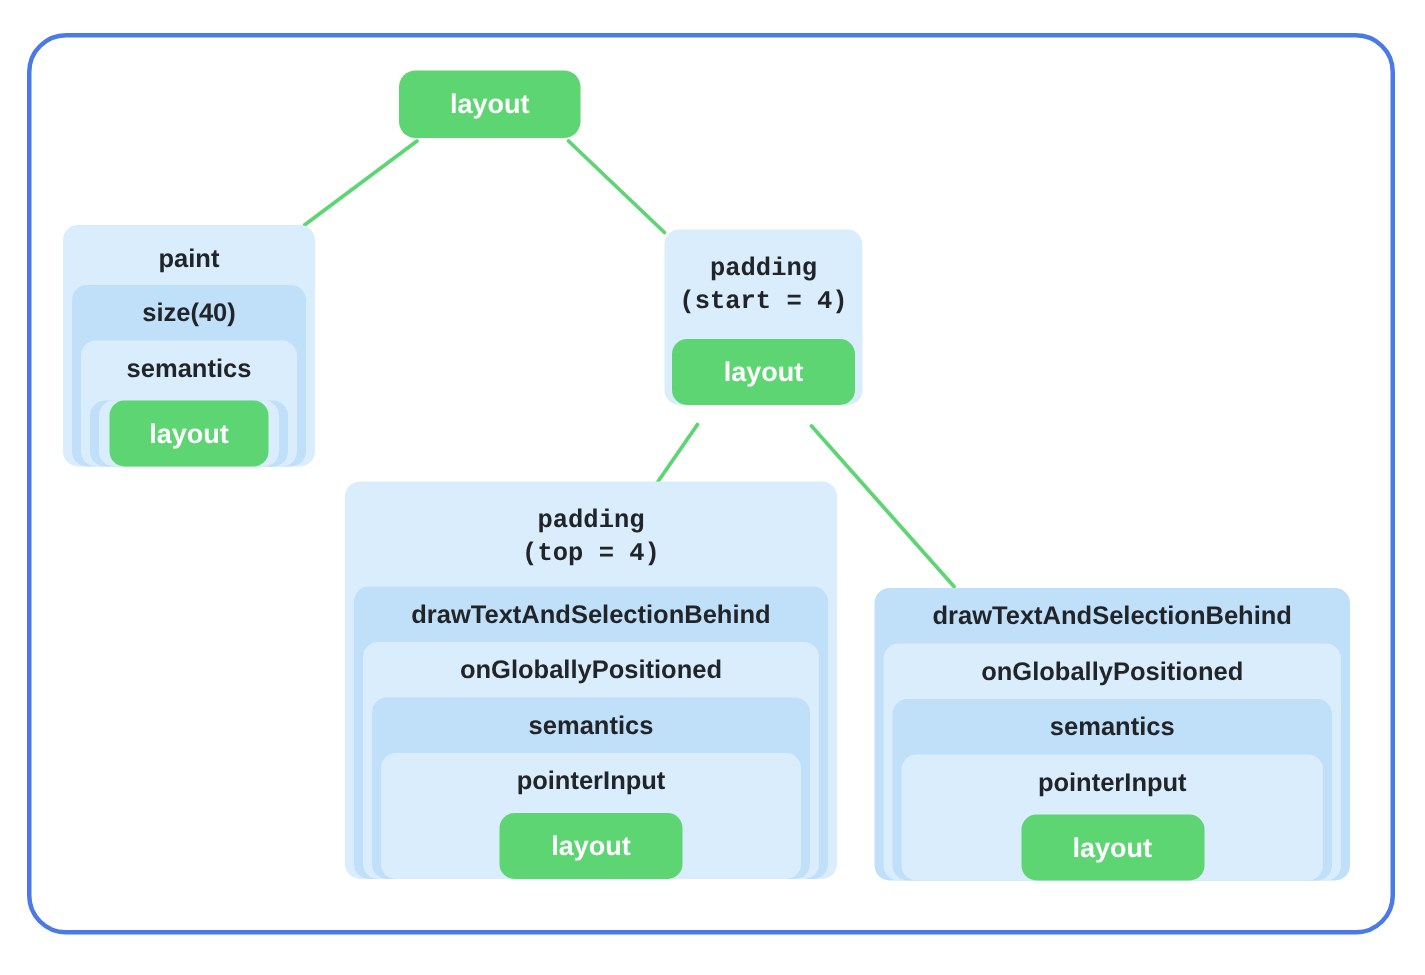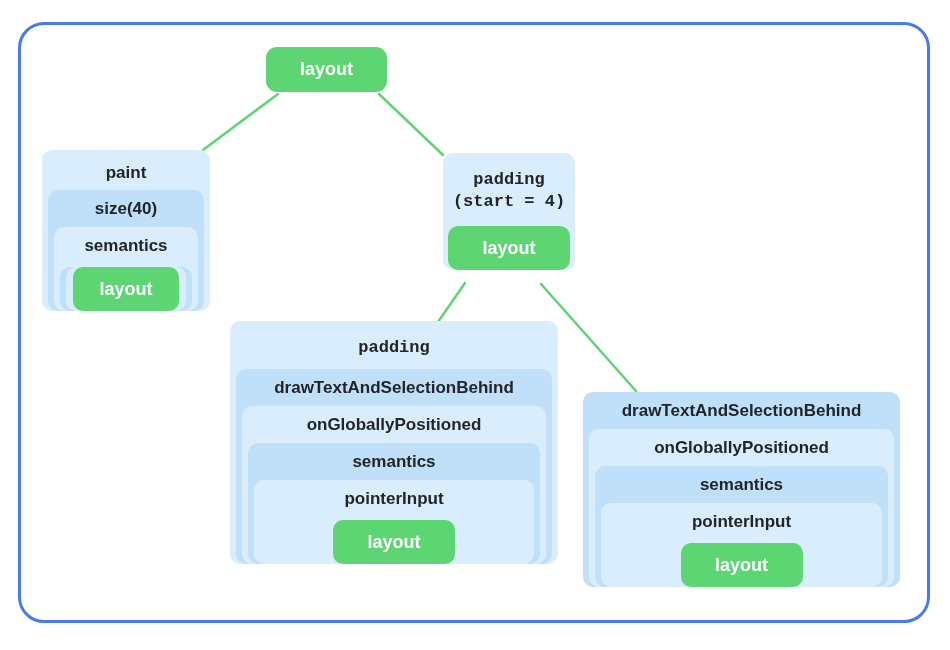--- a/index.html
+++ b/index.html
@@ -103,20 +103,21 @@
         <span>(start = 4)</span>
       </div>
       <div class="leaf leaf-wide">layout</div>
     </div>
   </div>
 
   <div class="group g-padtop">
     <div class="box light">
       <div class="lbl lbl-2l">
         <span>padding</span>
+        <span>(top = 4)</span>
       </div>
       <div class="box dark child">
         <div class="lbl">drawTextAndSelectionBehind</div>
         <div class="box light child">
           <div class="lbl">onGloballyPositioned</div>
           <div class="box dark child">
             <div class="lbl">semantics</div>
             <div class="box light child">
               <div class="lbl">pointerInput</div>
               <div class="leaf">layout</div>

